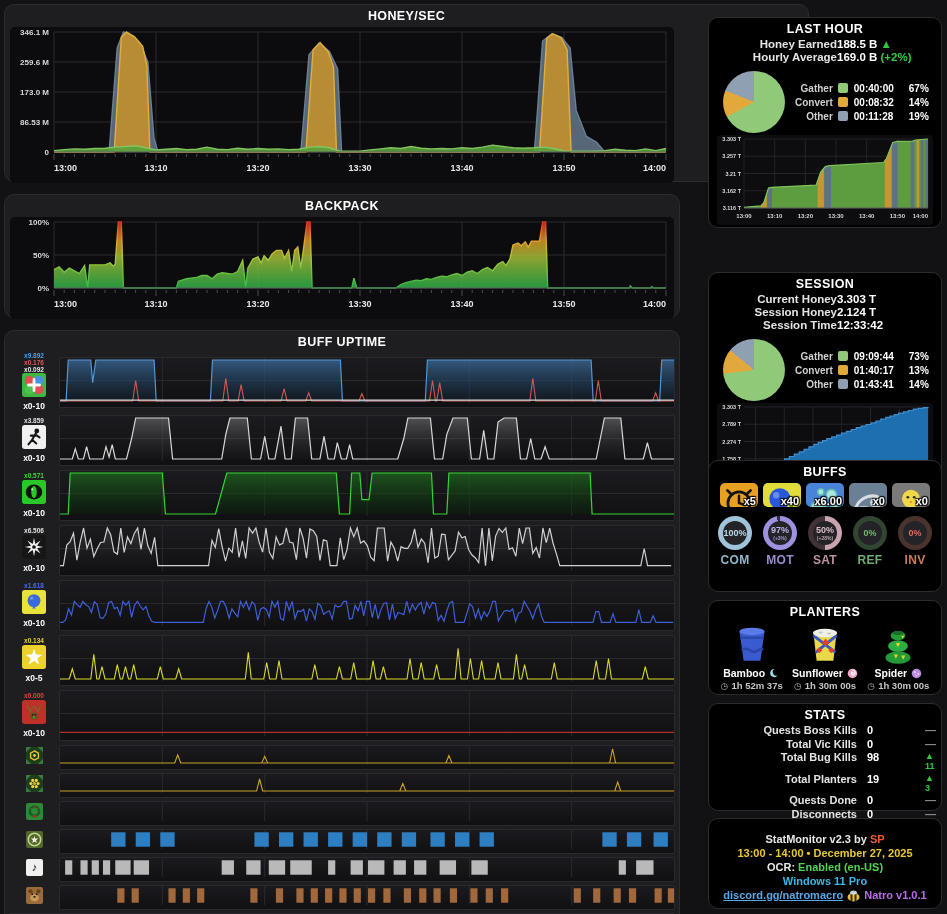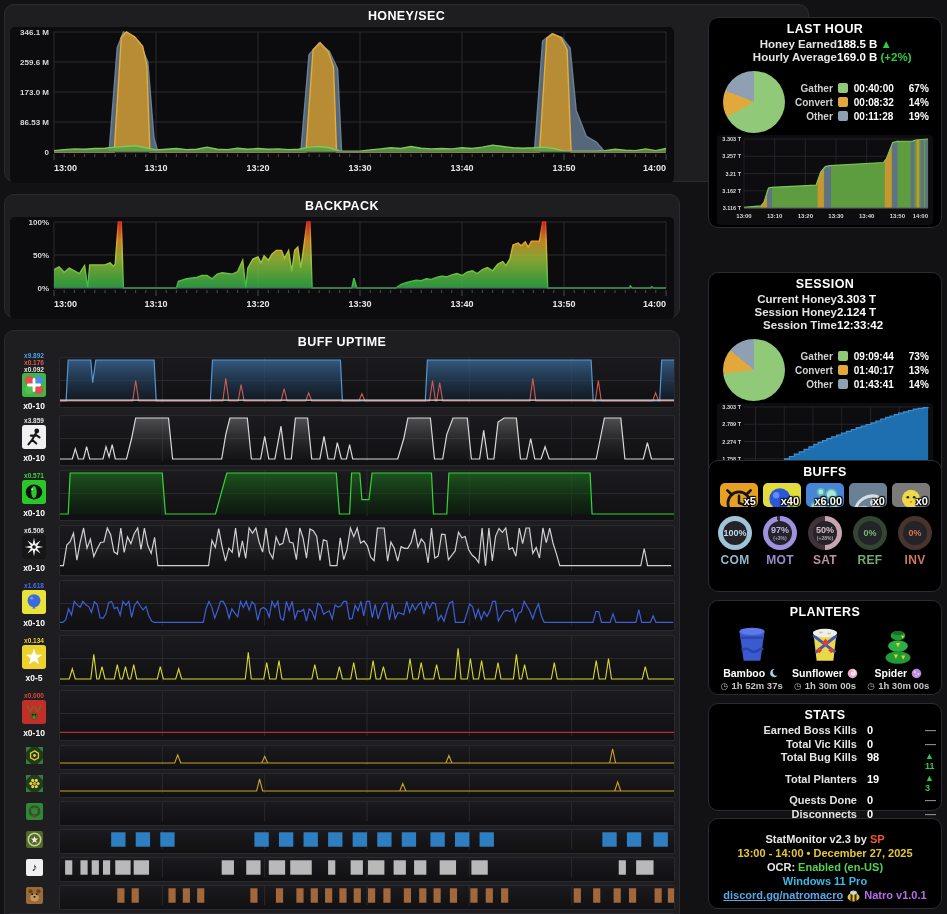--- a/index.html
+++ b/index.html
@@ -955,21 +955,21 @@
           <span>1h 30m 00s</span>
         </div>
       </div>
     </div>
 </section>
 
 <section class="panel right" id="stats-panel" style="left:708px;top:703px;width:234px;height:108px;">
   <h2>STATS</h2>
   <div class="statsrows" id="stats-rows">
       <div class="srow">
-        <span class="sl">Earned Boss Kills</span>
+        <span class="sl">Quests Boss Kills</span>
         <span class="sv">0</span>
         <span class="sd"><span class="dash">—</span></span>
       </div>
       <div class="srow">
         <span class="sl">Total Vic Kills</span>
         <span class="sv">0</span>
         <span class="sd"><span class="dash">—</span></span>
       </div>
       <div class="srow">
         <span class="sl">Total Bug Kills</span>

